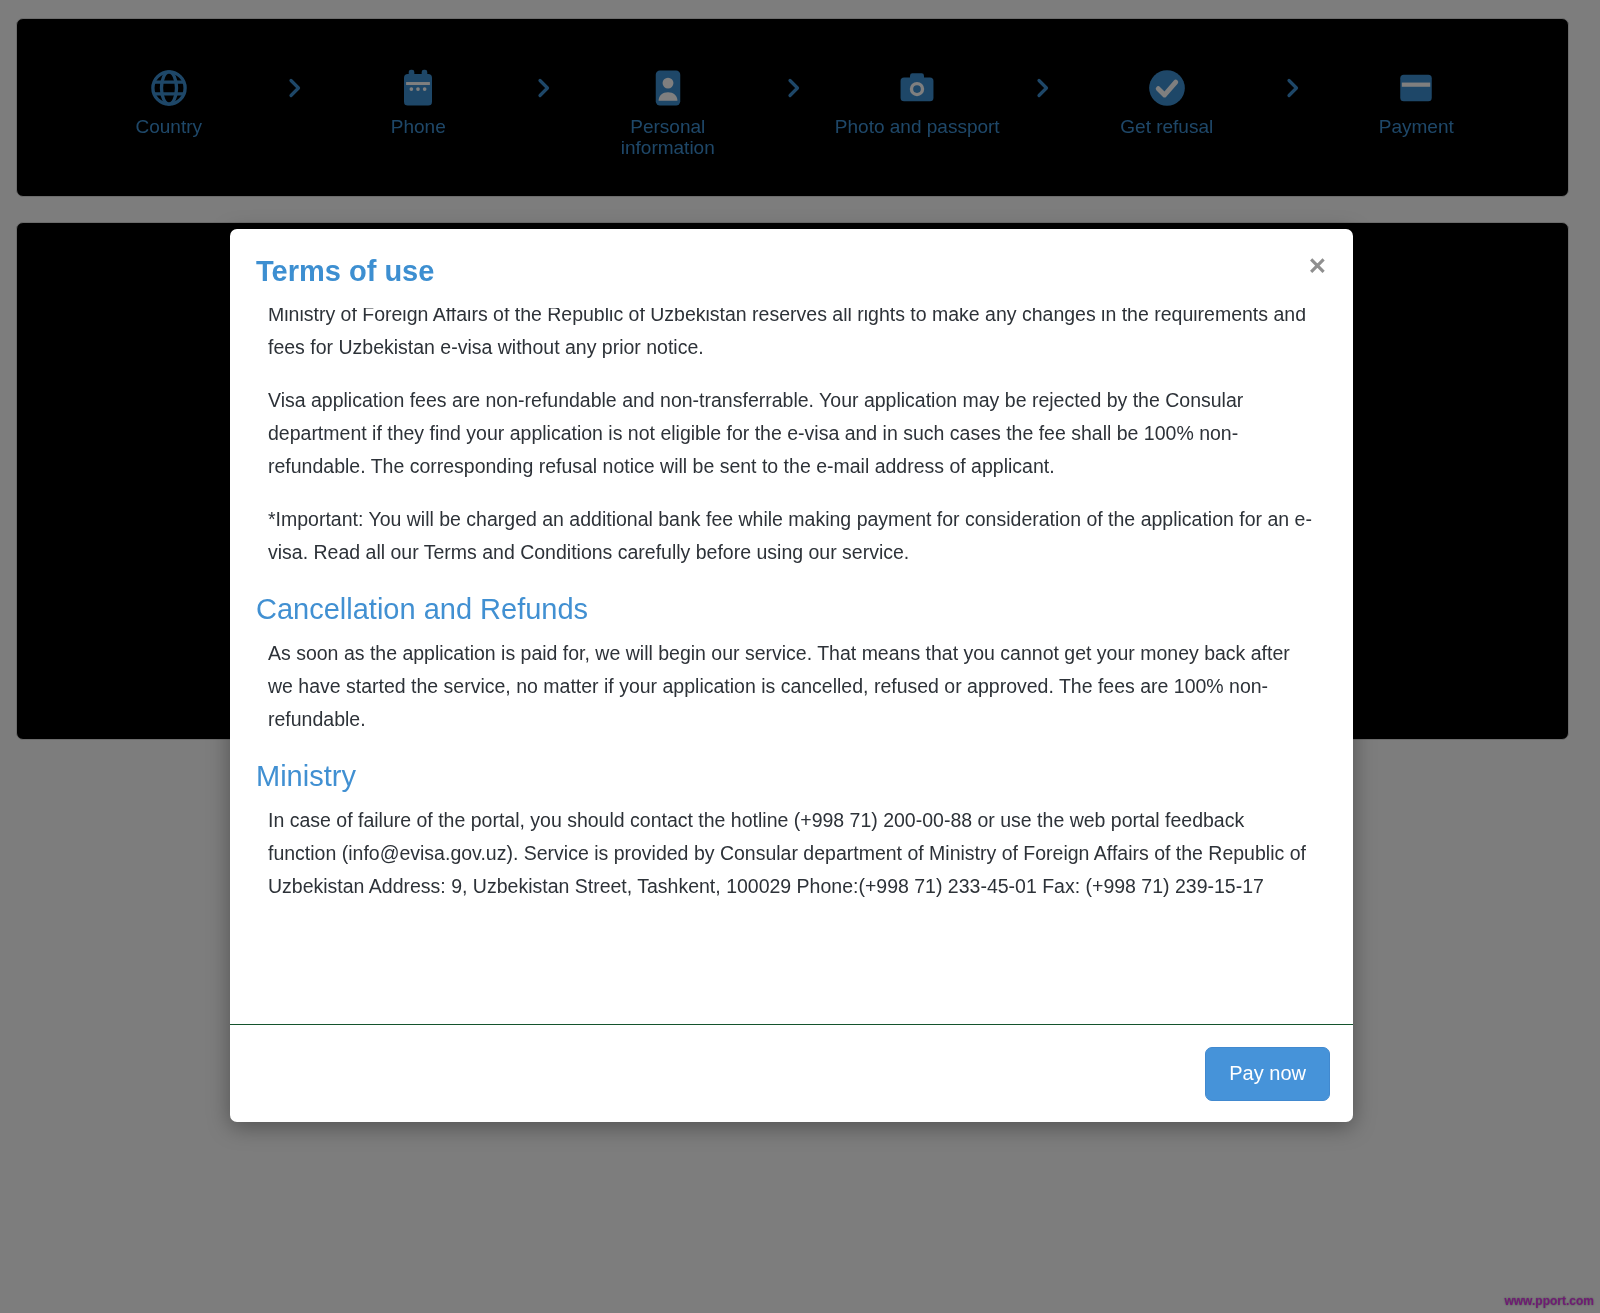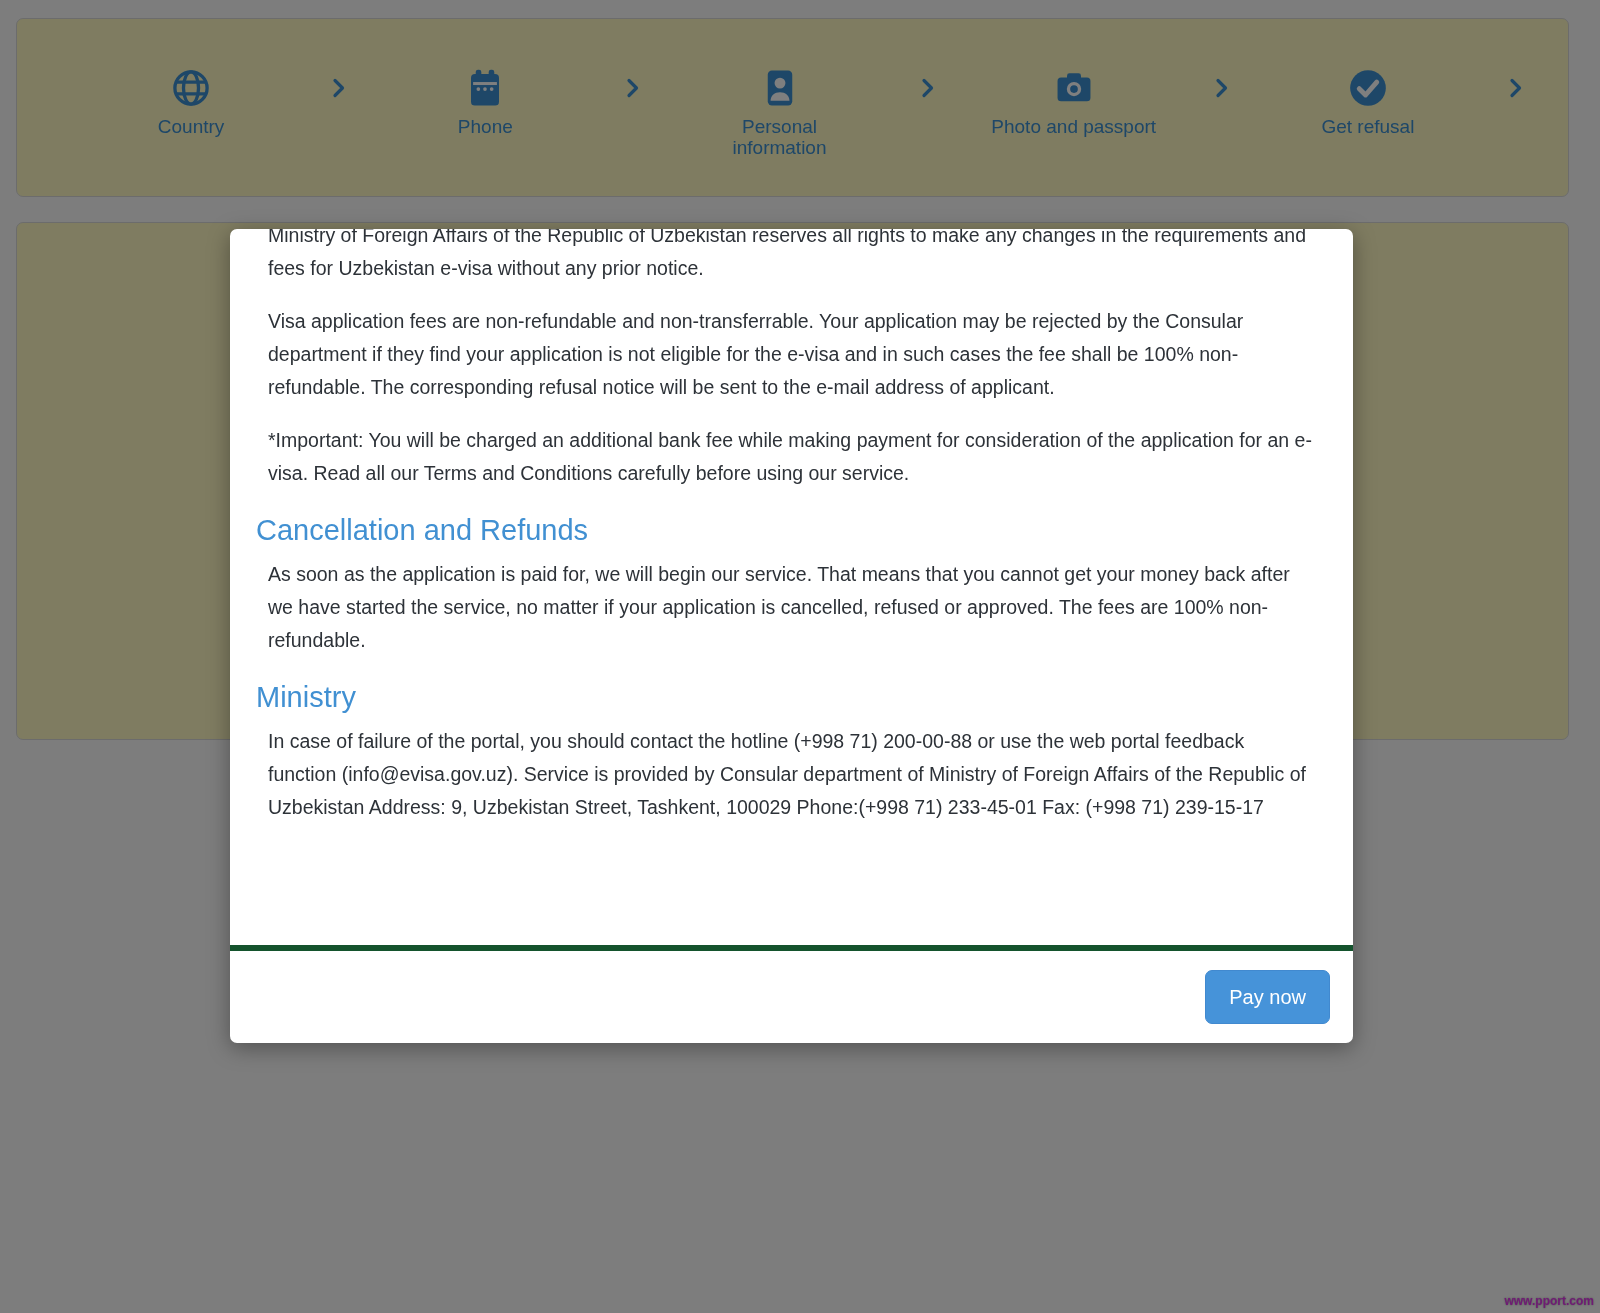--- a/index.html
+++ b/index.html
@@ -5,21 +5,21 @@
   * { margin:0; padding:0; box-sizing:border-box; }
   html,body { width:1600px; height:1313px; }
   body {
     font-family:"Liberation Sans", sans-serif;
     background:#fafafa;
     position:relative;
     overflow:hidden;
   }
   .workspace { position:absolute; left:16px; top:18px; width:1553px; }
   .card {
-    background:#fef9c3;
+    background:#000000;
     border:1px solid #d9d9d9;
     border-radius:7px;
   }
   
   .stepper-card { height:179px; display:flex; align-items:center; }
   .stepper {
     display:flex; width:100%;
     align-items:flex-start; justify-content:center;
     padding:10px 40px 0;
     color:#3d8fd1;
@@ -92,21 +92,21 @@
     margin:0 12px 20px;
   }
   .modal-body h3 {
     font-size:29px; font-weight:500;
     color:#4190d2;
     margin:26px 0 14px;
     line-height:28px;
   }
   .modal-footer {
     height:98px;
-    border-top:6px solid #14532d;
+    border-top:1px solid #14532d;
     display:flex; align-items:center; justify-content:flex-end;
     padding:0 23px;
   }
   .pay-btn {
     height:54px; padding:0 23px;
     background:#4693d9;
     border:1px solid #4189cf;
     border-radius:7px;
     color:#ffffff; font-size:20px;
     font-family:"Liberation Sans", sans-serif;
@@ -203,34 +203,47 @@
         </span>
         <span class="step-label">Get refusal</span>
       </div>
 
       <div class="step-chevron">
         <svg viewBox="0 0 24 24" fill="none" stroke="#3d8fd1" stroke-width="3.2" stroke-linecap="round" stroke-linejoin="round">
           <polyline points="9 4.5 16.5 12 9 19.5"></polyline>
         </svg>
       </div>
 
+      <div class="step">
+        <span class="step-icon">
+          <svg viewBox="0 0 24 24" fill="#3d8fd1">
+            <rect x="3" y="4.4" width="18" height="15.2" rx="2"></rect>
+            <rect x="3.9" y="8.9" width="16.2" height="2.4" fill="#fff"></rect>
+          </svg>
+        </span>
+        <span class="step-label">Payment</span>
+      </div>
 
     </div>
   </div>
 
   <div class="card content-card"></div>
 
 </div>
 
 <div class="backdrop"></div>
 
 <div class="watermark">www.pport.com</div>
 
 <div class="modal">
 
+  <div class="modal-header">
+    <div class="modal-title">Terms of use</div>
+    <button class="modal-close">✕</button>
+  </div>
 
   <div class="modal-body">
     <div class="scroll-content">
       <p>Ministry of Foreign Affairs of the Republic of Uzbekistan reserves all rights to make any changes in the requirements and fees for Uzbekistan e-visa without any prior notice.</p>
       <p>Visa application fees are non-refundable and non-transferrable. Your application may be rejected by the Consular department if they find your application is not eligible for the e-visa and in such cases the fee shall be 100% non-refundable. The corresponding refusal notice will be sent to the e-mail address of applicant.</p>
       <p>*Important: You will be charged an additional bank fee while making payment for consideration of the application for an e-visa. Read all our Terms and Conditions carefully before using our service.</p>
       <h3>Cancellation and Refunds</h3>
       <p>As soon as the application is paid for, we will begin our service. That means that you cannot get your money back after we have started the service, no matter if your application is cancelled, refused or approved. The fees are 100% non-refundable.</p>
       <h3>Ministry</h3>
       <p>In case of failure of the portal, you should contact the hotline (+998 71) 200-00-88 or use the web portal feedback function (info@evisa.gov.uz). Service is provided by Consular department of Ministry of Foreign Affairs of the Republic of Uzbekistan Address: 9, Uzbekistan Street, Tashkent, 100029 Phone:(+998 71) 233-45-01 Fax: (+998 71) 239-15-17</p>

